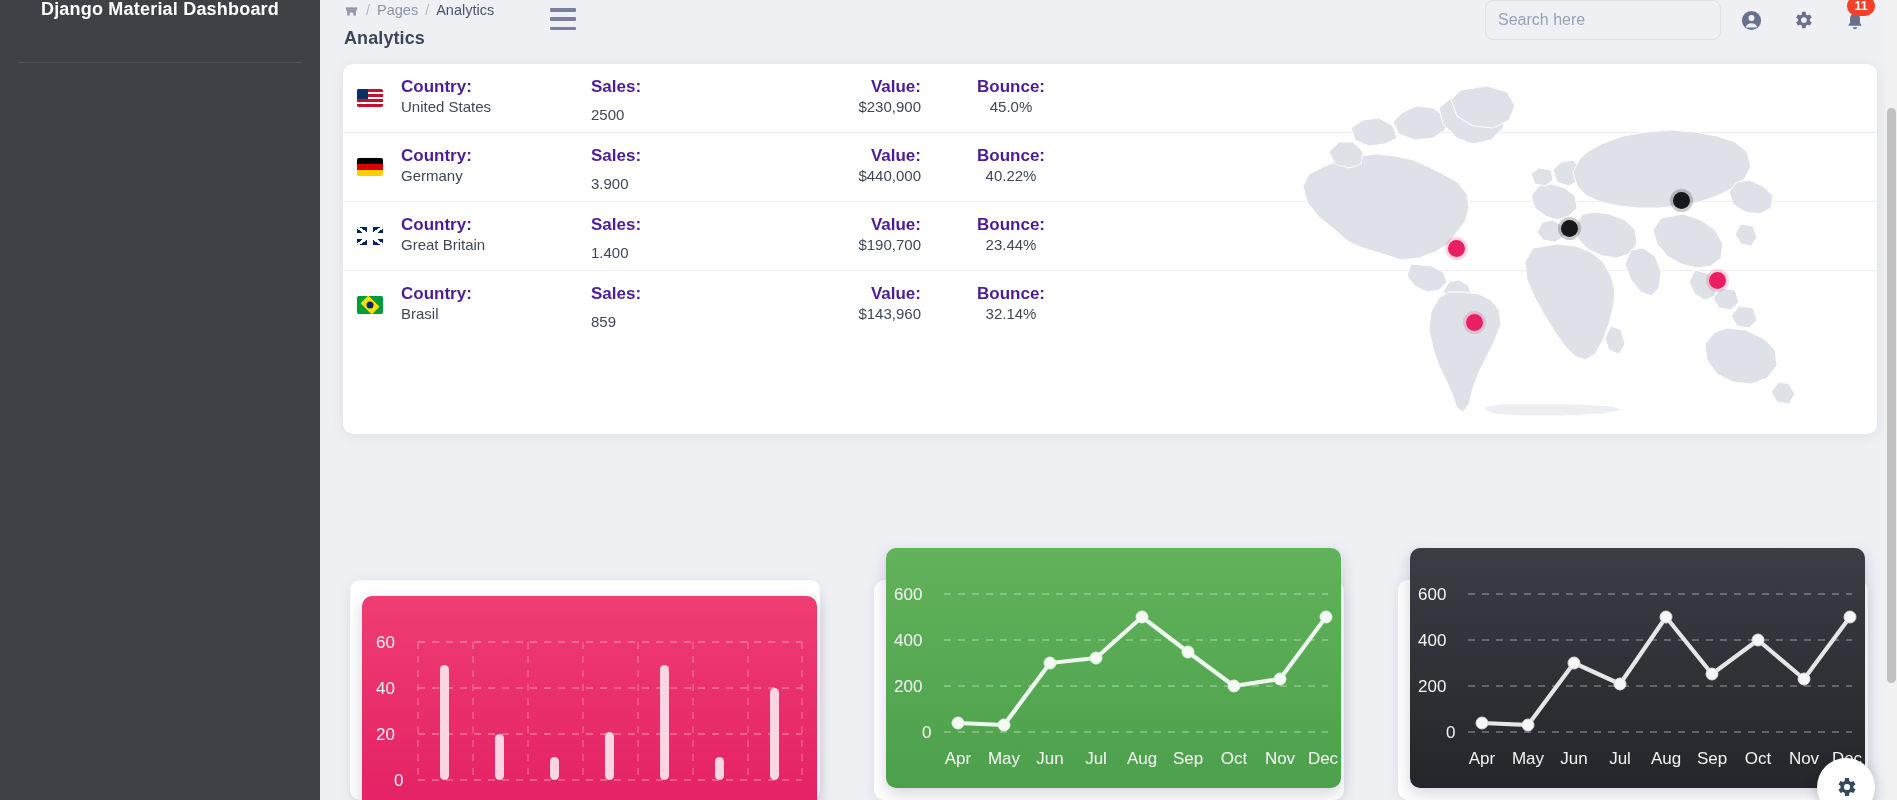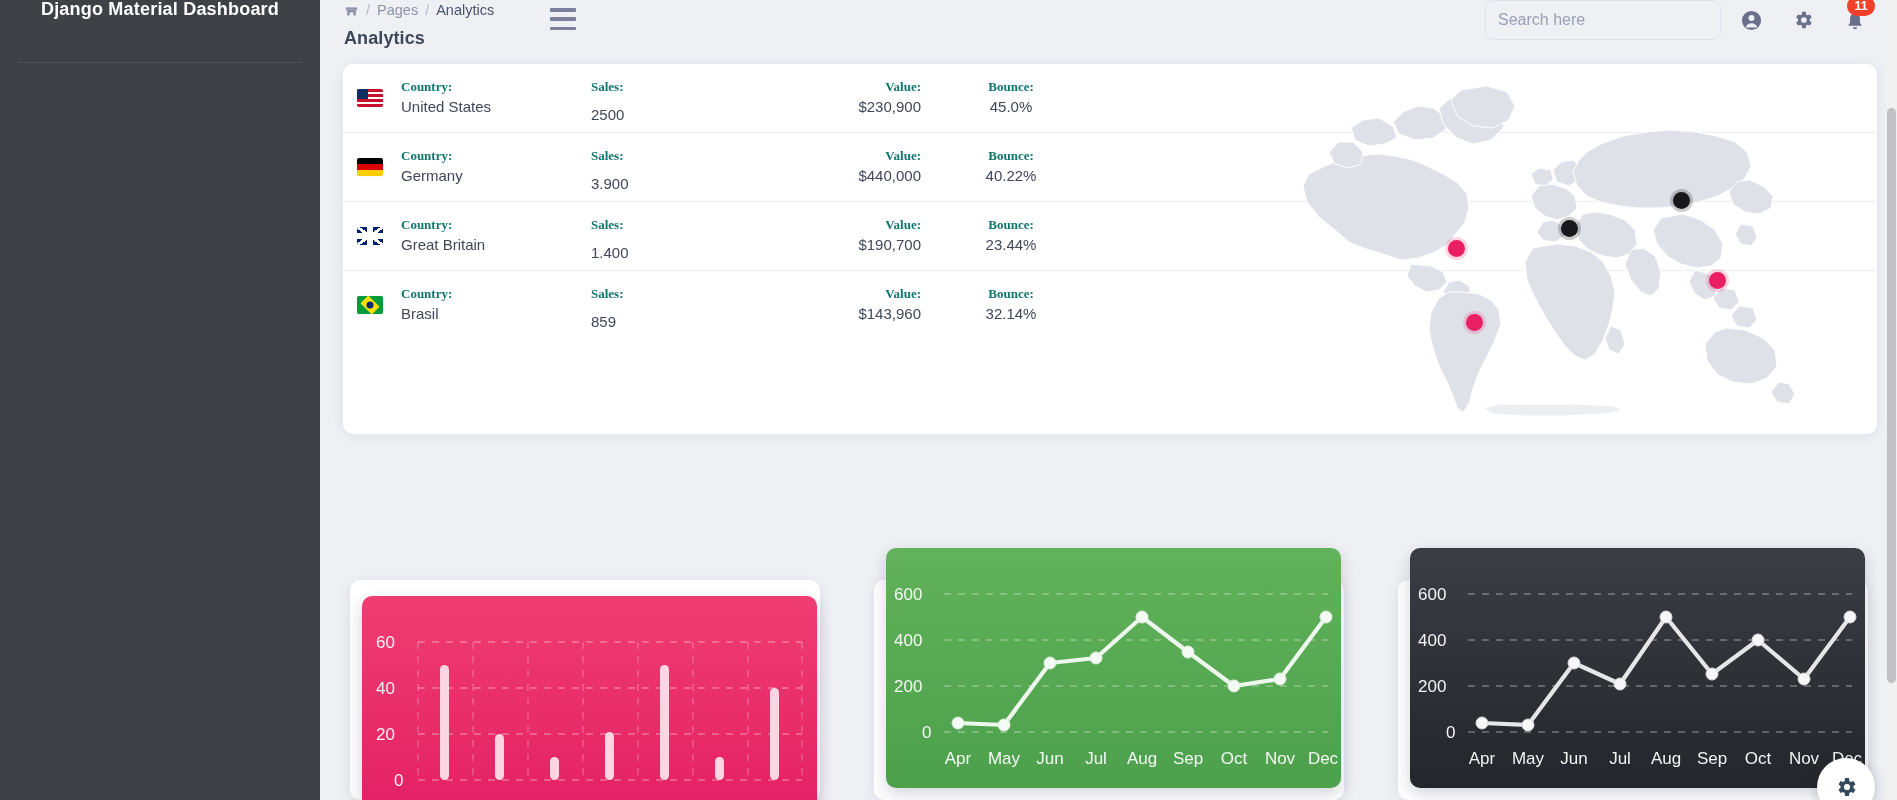--- a/index.html
+++ b/index.html
@@ -110,21 +110,21 @@
   .ctable td { padding: 0; vertical-align: middle; }
   .crow { height: 63px; }
   .crow + .crow { border-top: 1px solid #eceef3; }
   .cell-flag { width: 58px; padding-left: 14px !important; }
   .flag {
     width: 26px; height: 18px; border-radius: 2px;
     display: block; overflow: hidden; position: relative;
     box-shadow: 0 0 1px rgba(0,0,0,.25);
   }
   .cell { padding: 6px 0 !important; }
-  .cell .lbl { font-size: 13px; font-weight: bold; color: #0f766e; line-height: 18px; font-family: Liberation Serif, serif; }
+  .cell .lbl { font-size: 17px; font-weight: bold; color: #4c1d95; line-height: 18px; }
   .cell .val { font-size: 15px; color: #3f4758; line-height: 22px; }
   .col-country { width: 190px; text-align: left; }
   .col-sales { width: 140px; text-align: left; }
   .col-sales .lbl, .col-sales .val { display:block;margin-top:8px; }
   .col-value { width: 190px; text-align: right; }
   .col-bounce { width: 180px; text-align: center; }
 
   
   .flag-us { background: #fff; }
   .flag-us .stripes { position:absolute; inset:0;

